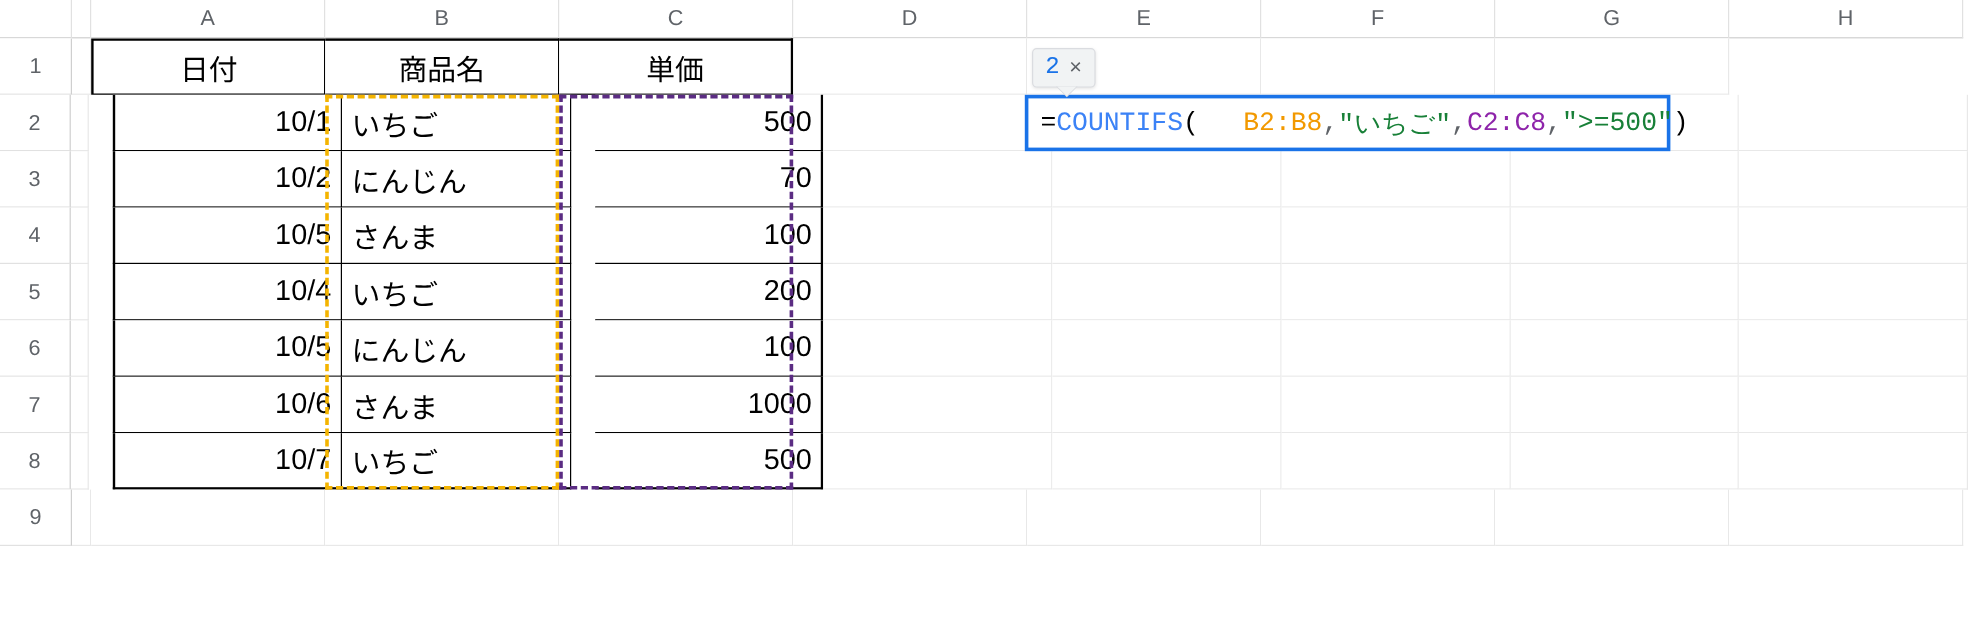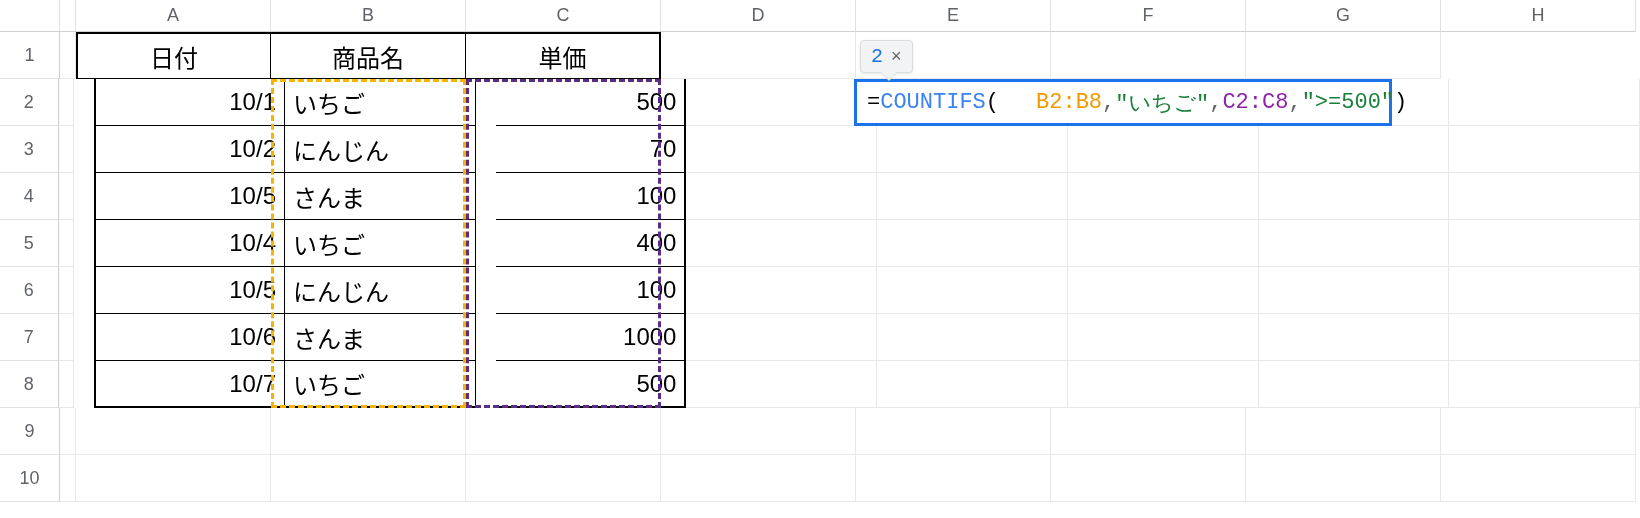--- a/index.html
+++ b/index.html
@@ -208,21 +208,21 @@
       <div class="cell"></div>
       <div class="cell"></div>
       <div class="cell"></div>
     </div>
 
     <div class="row">
       <div class="row-h">5</div>
       <div class="spacer"></div>
       <div class="cell al-r tbl-left tbl-innerV tbl-innerH">10/4</div>
       <div class="cell al-l tbl-innerV tbl-innerH">いちご</div>
-      <div class="cell al-r tbl-right-edge tbl-innerH">400</div>
+      <div class="cell al-r tbl-right-edge tbl-innerH">200</div>
       <div class="cell"></div>
       <div class="cell"></div>
       <div class="cell"></div>
       <div class="cell"></div>
       <div class="cell"></div>
     </div>
 
     <div class="row">
       <div class="row-h">6</div>
       <div class="spacer"></div>
@@ -268,32 +268,20 @@
       <div class="cell"></div>
       <div class="cell"></div>
       <div class="cell"></div>
       <div class="cell"></div>
       <div class="cell"></div>
       <div class="cell"></div>
       <div class="cell"></div>
       <div class="cell"></div>
     </div>
 
-    <div class="row">
-      <div class="row-h">10</div>
-      <div class="spacer"></div>
-      <div class="cell"></div>
-      <div class="cell"></div>
-      <div class="cell"></div>
-      <div class="cell"></div>
-      <div class="cell"></div>
-      <div class="cell"></div>
-      <div class="cell"></div>
-      <div class="cell"></div>
-    </div>
 
   </div>
 
   <div class="overlay orange" style="left:271px; top:79px; width:195px; height:329px;"></div>
 
   <div class="overlay purple" style="left:466px; top:79px; width:195px; height:329px;"></div>
 
   <div class="formula-cell" style="left:854px; top:79px; width:538px; height:47px;">
     <span class="fc-eq">=</span>
       <span class="fc-fn">COUNTIFS</span>

